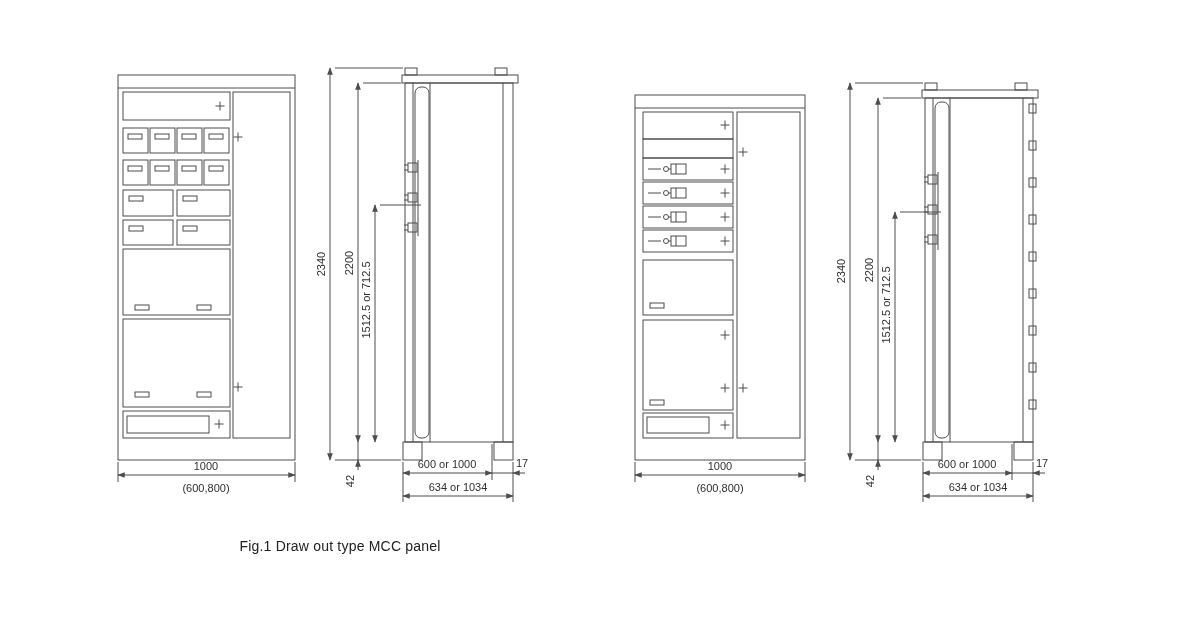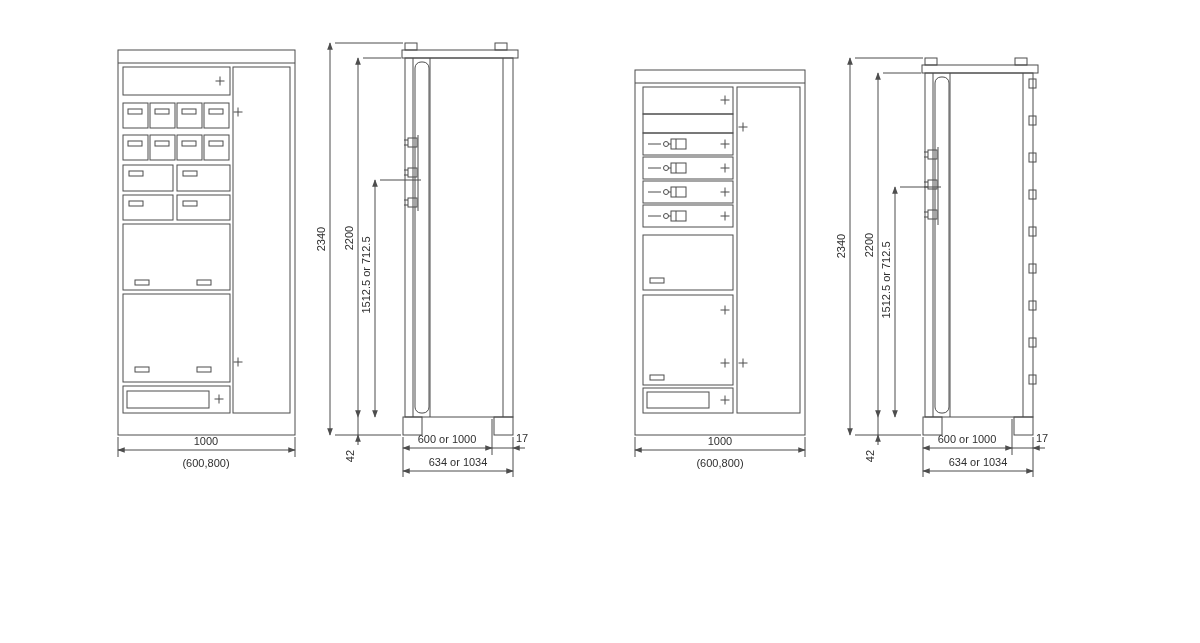--- a/index.html
+++ b/index.html
@@ -1,17 +1,17 @@
 <!DOCTYPE html>
 <html><head>
 <meta charset="utf-8">
 <style>
   html,body{margin:0;padding:0;background:#ffffff;width:1200px;height:643px;overflow:hidden;
     font-family:"Liberation Sans",sans-serif;}
-  .figures{display:flex;justify-content:center;gap:50px;padding-top:35px;}
+  .figures{display:flex;justify-content:center;gap:50px;padding-top:60px;}
   figure{margin:0;display:flex;flex-direction:column;align-items:center;}
   figcaption{margin-top:30px;font-size:14px;color:#222222;letter-spacing:.2px;}
   svg{display:block;}
   .ln{stroke:#4d4d4d;fill:none;stroke-width:1;}
   .labels{stroke:none;fill:#2f2f2f;font-size:11px;}
 </style>
 </head>
 <body>
 
 <div class="figures">
@@ -124,20 +124,21 @@
         <text x="248" y="203" transform="rotate(-90 248 203)" text-anchor="middle">2200</text>
         <text x="265" y="240" transform="rotate(-90 265 240)" text-anchor="middle">1512.5 or 712.5</text>
         <text x="249" y="421" transform="rotate(-90 249 421)" text-anchor="middle">42</text>
         <text x="101" y="410" text-anchor="middle">1000</text>
         <text x="101" y="432" text-anchor="middle">(600,800)</text>
         <text x="342" y="408" text-anchor="middle">600 or 1000</text>
         <text x="353" y="431" text-anchor="middle">634 or 1034</text>
         <text x="411" y="407" text-anchor="start">17</text>
       </g>
     </svg>
+    <figcaption>Fig.1 Draw out type MCC panel</figcaption>
   </figure>
 
   <figure>
     <svg width="470" height="448" viewBox="0 0 470 448">
       <defs>
         <marker id="ar2" viewBox="0 0 10 10" refX="9" refY="5" markerWidth="7.5" markerHeight="7.5" orient="auto-start-reverse">
           <path d="M0,1.2 L10,5 L0,8.8 Z" style="fill:#4d4d4d;stroke:none"></path>
         </marker>
       </defs>
 

